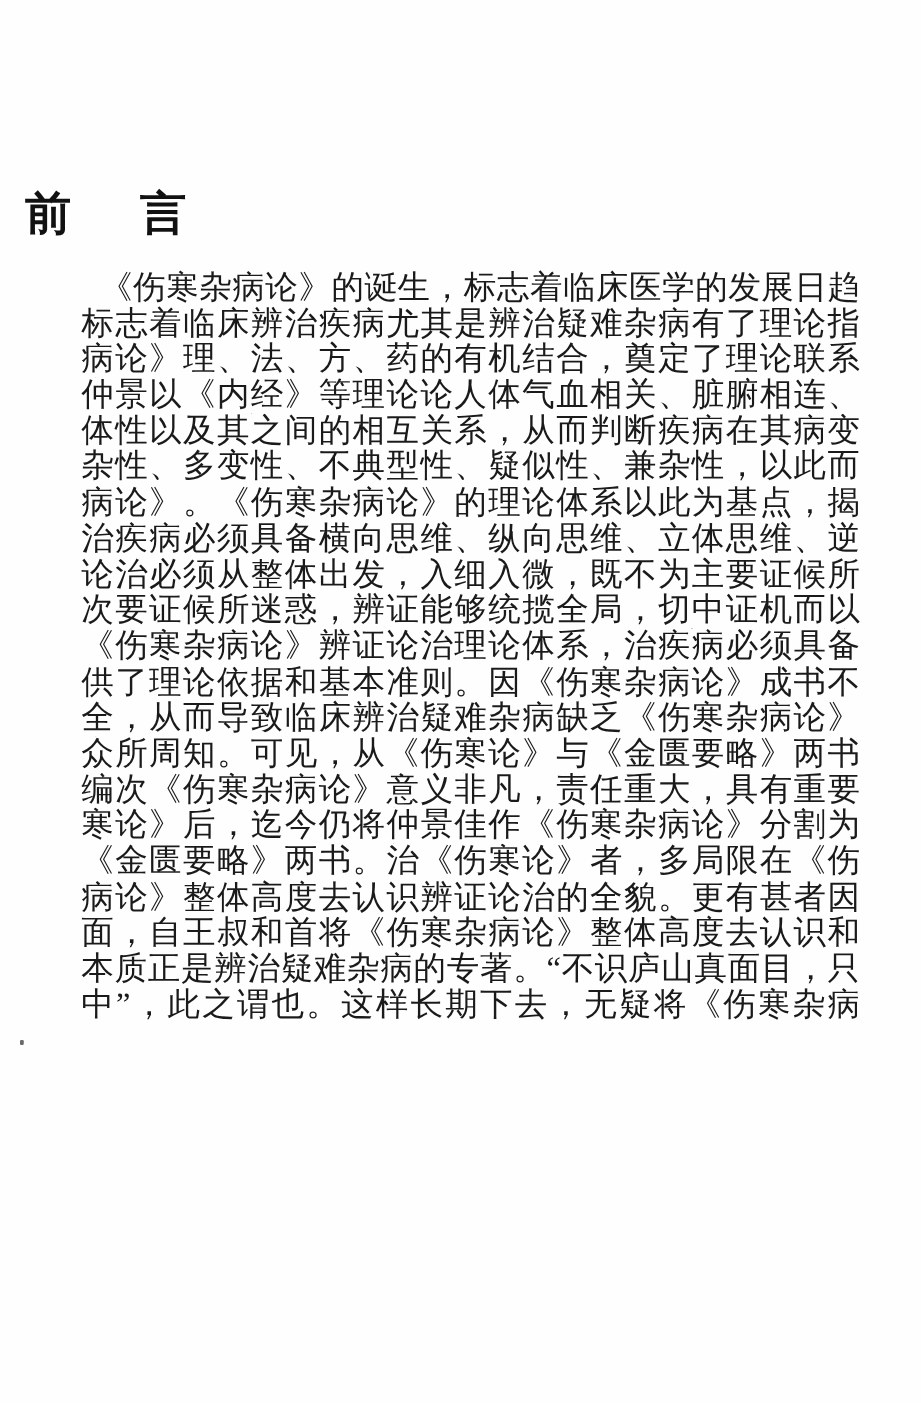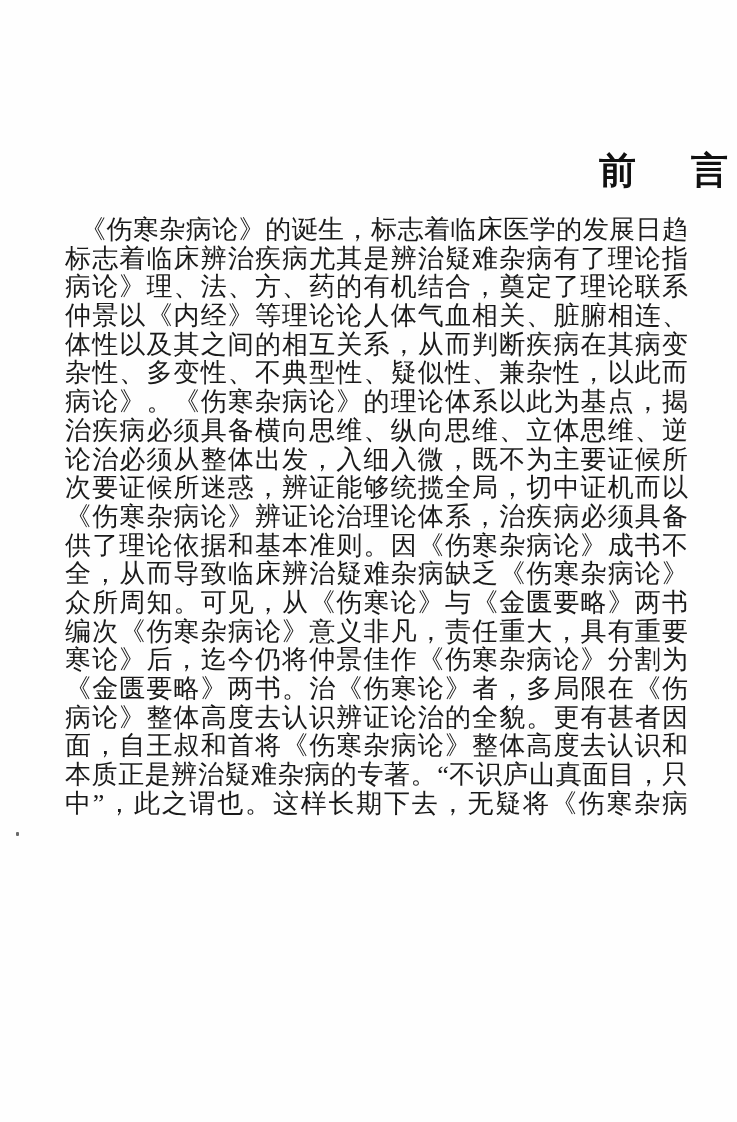--- a/index.html
+++ b/index.html
@@ -15,25 +15,25 @@
     overflow: hidden;
     font-family: "Liberation Serif", "DejaVu Serif", serif;
     color: #1a1a1a;
   }
   .title {
     position: absolute;
     top: 146px;
     left: 0;
     width: 100%;
     margin: 0;
-    text-align: right;
+    text-align: left;
     font-size: 37px;
     font-weight: bold;
     letter-spacing: 9px;
-    padding-left: 6px;          
+    padding-left: 20px;          
     box-sizing: border-box;
     color: #111111;
   }
   .body-text {
     position: absolute;
     left: 65px;
     top: 216px;
     width: 623px;
     font-size: 26px;
     line-height: 28.7px;

